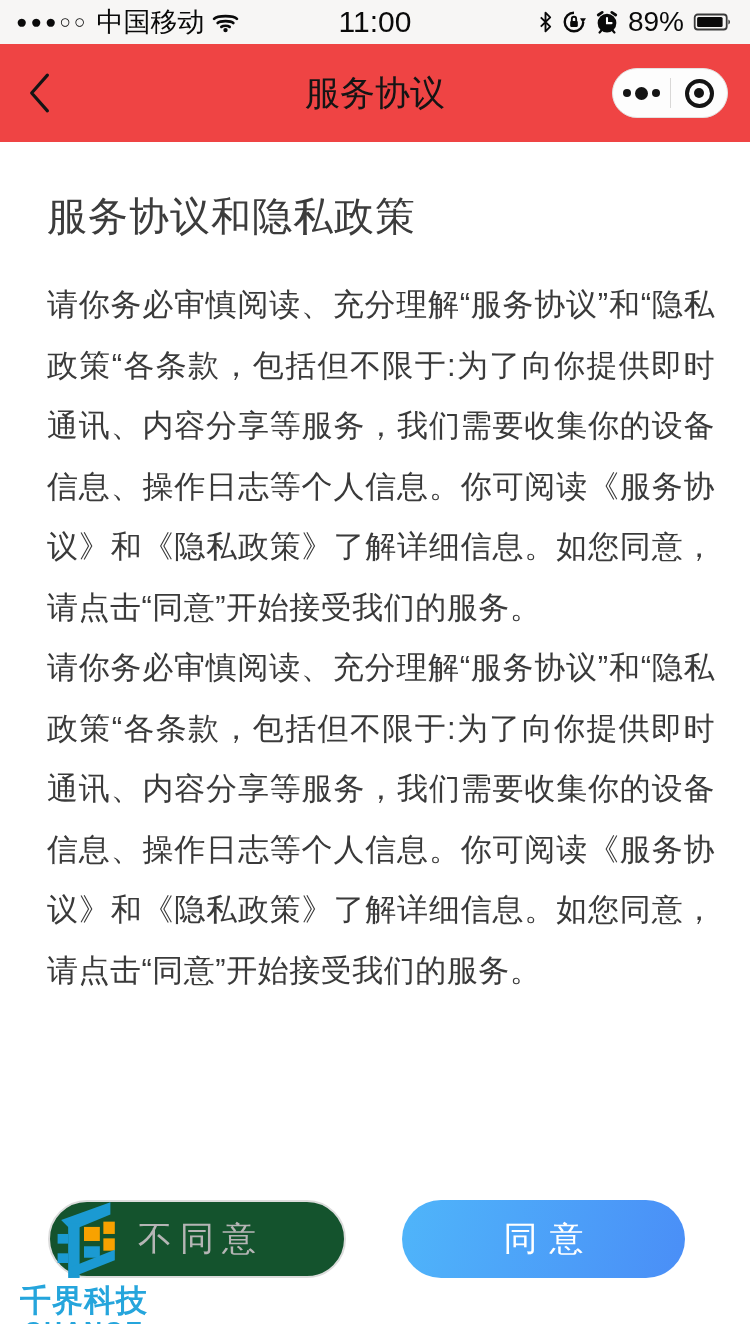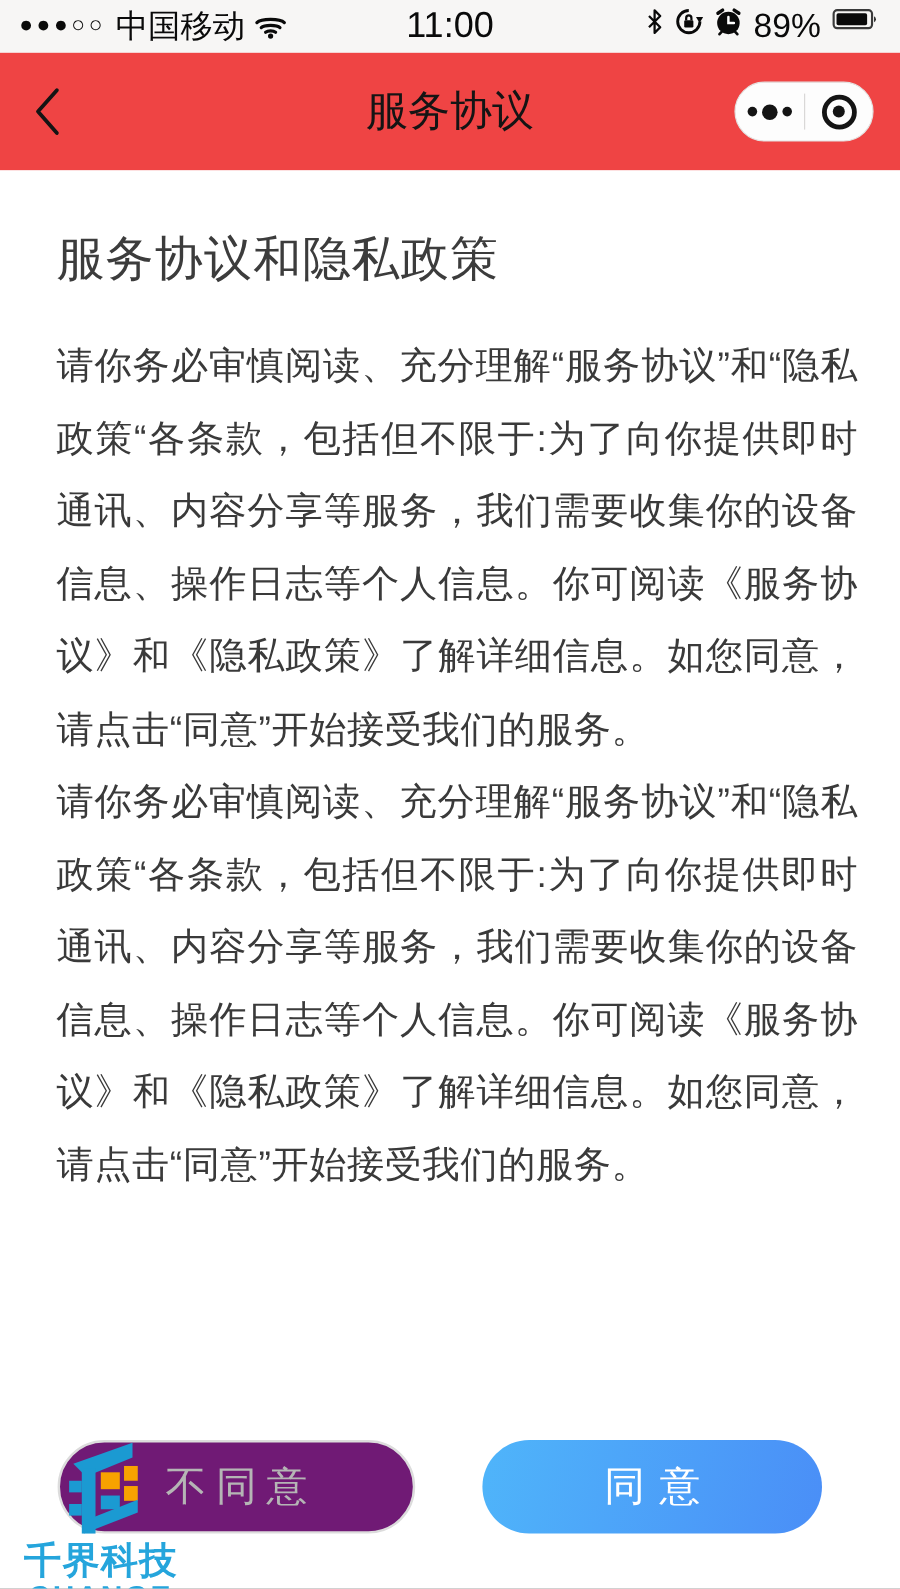--- a/index.html
+++ b/index.html
@@ -16,21 +16,21 @@
     background:#f7f6f5; display:flex; align-items:center;
     padding:0 16px; color:#0a0a0a;
   }
   .sb-left { display:flex; align-items:center; gap:8px; }
   .signal-dots { font-size:19px; letter-spacing:3px; color:#0a0a0a; line-height:44px; }
   .carrier { font-size:27px; }
   .sb-time {
     position:absolute; left:0; right:0; text-align:center;
     font-size:30px; color:#0a0a0a;
   }
-  .sb-right { margin-left:auto; display:flex; gap:9px; }
+  .sb-right { margin-left:auto; display:flex; align-items:center; gap:9px; }
   .pct { font-size:28px; }
   .icon-svg { display:block; }
   
   .navbar {
     position:absolute; top:44px; left:0; width:750px; height:98px;
     background:#ef4444;
   }
   .nav-back { position:absolute; left:26px; top:28px; width:26px; height:42px; cursor:pointer; }
   .nav-title {
     position:absolute; left:0; right:0; top:0; height:98px; line-height:98px;
@@ -60,21 +60,21 @@
     letter-spacing:0.5px; text-align:justify;
   }
   .para + .para { margin-top:0; }
   
   .btn {
     position:absolute; top:1200px; height:78px; border-radius:40px;
     display:flex; align-items:center; justify-content:center;
     font-size:34px; cursor:pointer;
   }
   .btn-disagree {
-    left:48px; width:298px; background:#701a75;
+    left:48px; width:298px; background:#14532d;
     border:2px solid #dcdcdc; color:#b5b5b5; letter-spacing:8px;
     text-indent:8px;
   }
   .btn-agree {
     left:402px; width:283px; border:none; color:#ffffff;
     background:linear-gradient(105deg, #4fb5fa 0%, #4a8ef7 100%);
     letter-spacing:12px; text-indent:12px;
   }
   
   .brand { position:absolute; left:4px; top:1197px; width:160px; text-align:center; pointer-events:none; }

